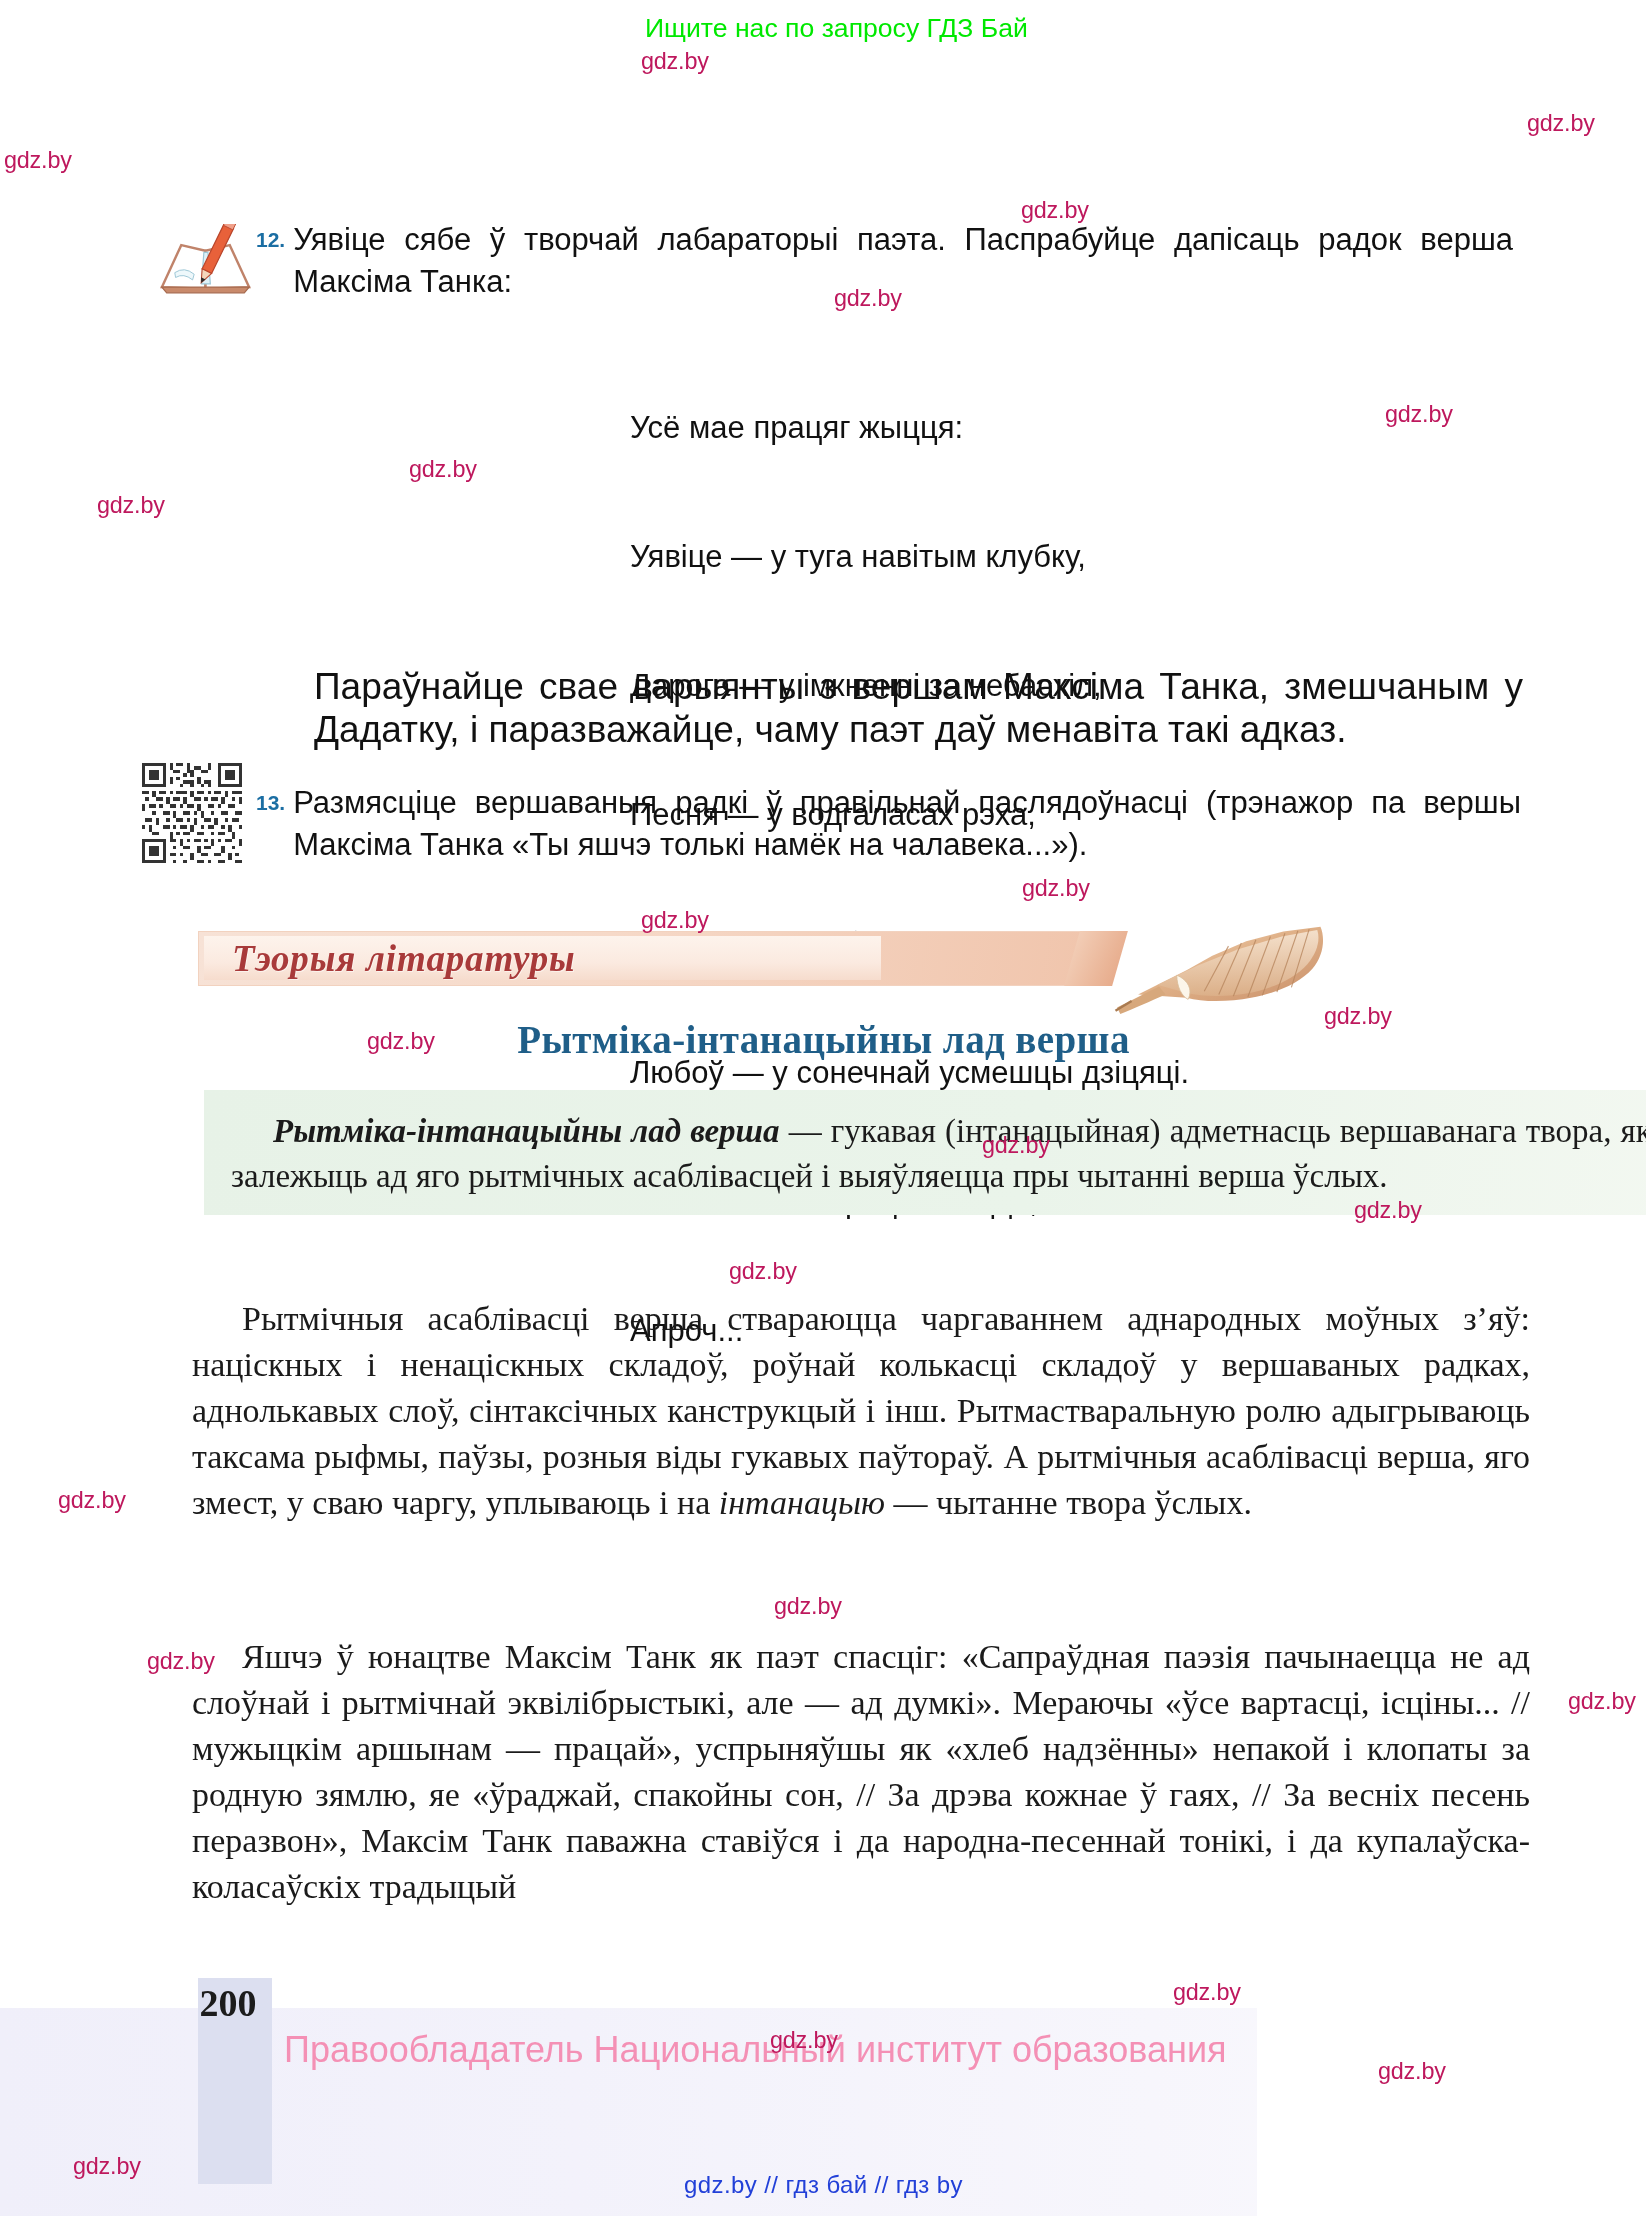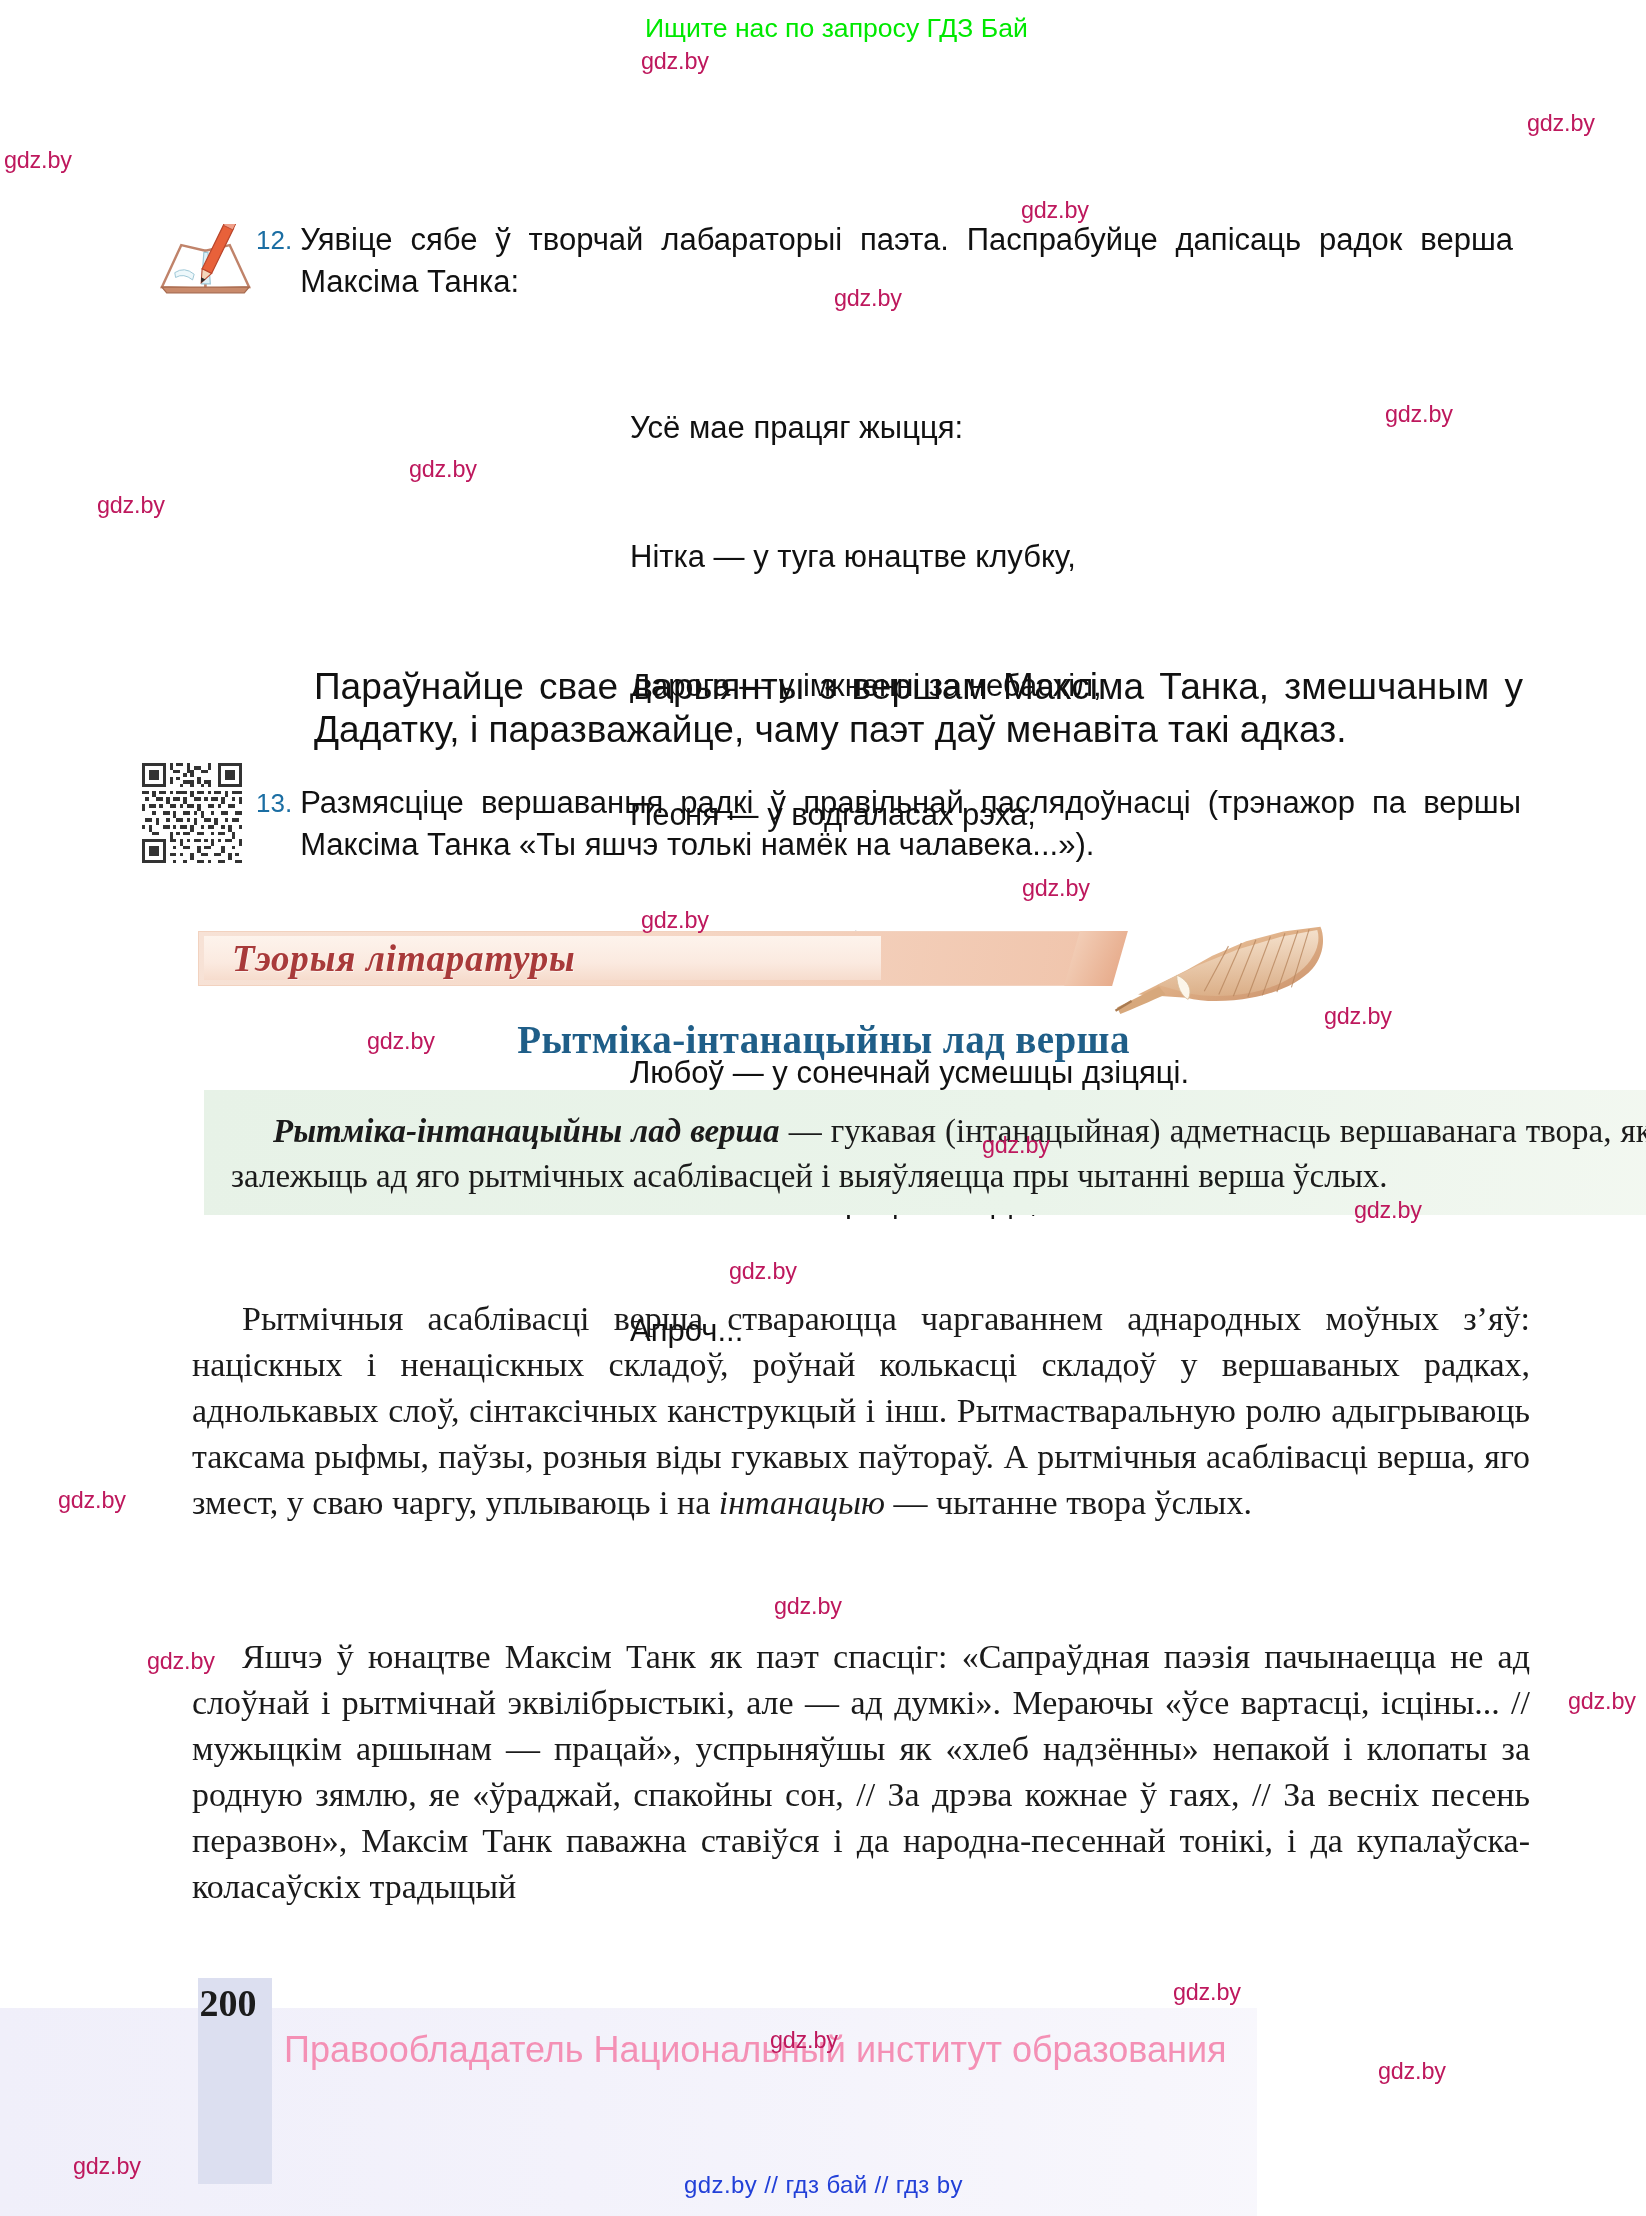--- a/index.html
+++ b/index.html
@@ -44,22 +44,22 @@
   #topbanner { left: 645px; top: 4px; }
 
   
   .ex-block {
     position: absolute;
     display: flex;
     align-items: flex-start;
   }
   .ex-num {
     color: #1b6ea3;
-    font-weight: normal;
-    font-size: 26px;
+    font-weight: bold;
+    font-size: 21px;
     line-height: 42px;
     margin-right: 8px;
     white-space: nowrap;
     flex: 0 0 auto;
   }
   .ex-text {
     font-size: 31px;
     line-height: 42px;
     color: #111;
     text-align: justify;
@@ -282,21 +282,21 @@
     </svg>
   </div>
 
   <div class="ex-block" style="left:256px; top:219px; width:1257px;">
     <span class="ex-num">12.</span>
     <span class="ex-text">Уявіце сябе ў творчай лабараторыі паэта. Паспрабуйце дапісаць радок верша Максіма Танка:</span>
   </div>
 
   <div id="poem">
     <div>Усё мае працяг жыцця:</div>
-    <div>Нітка — у туга юнацтве клубку,</div>
+    <div>Уявіце — у туга навітым клубку,</div>
     <div>Дарога — у імкненні за небасхіл,</div>
     <div>Песня — у водгаласах рэха,</div>
     <div>Зерне — у хлебе надзённым,</div>
     <div>Любоў — у сонечнай усмешцы дзіцяці.</div>
     <div>Усё мае свой працяг жыцця,</div>
     <div>Апроч...</div>
   </div>
 
   <div id="after-poem">Параўнайце свае варыянты з вершам Максіма Танка, змешчаным у Дадатку, і паразважайце, чаму паэт даў менавіта такі адказ.</div>
 

